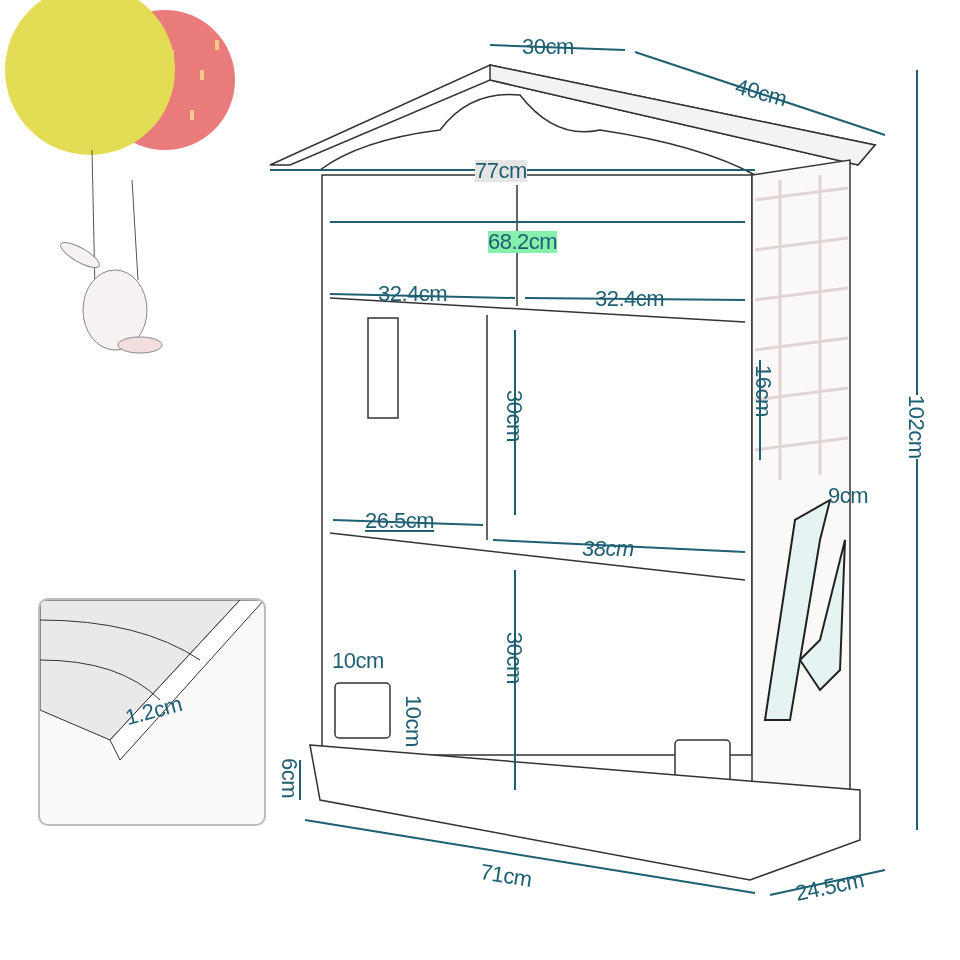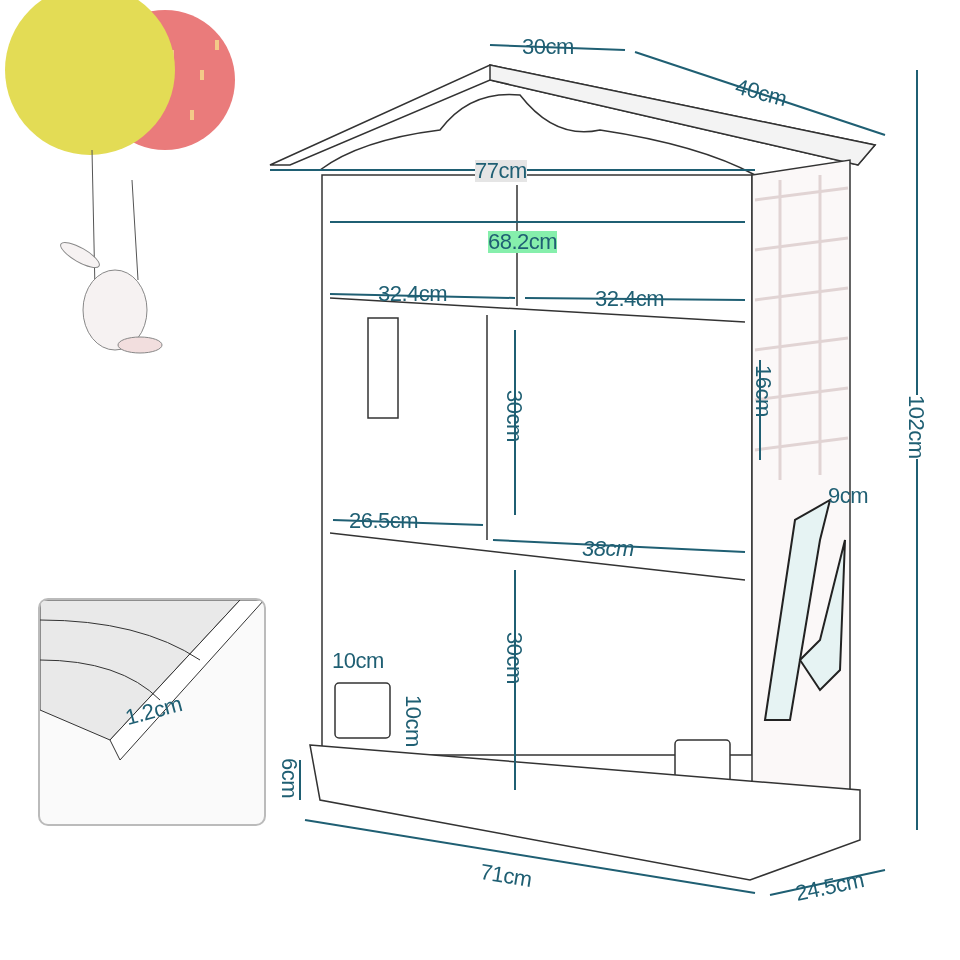--- a/index.html
+++ b/index.html
@@ -100,20 +100,20 @@
 <span class="dim" style="left:522px;top:36px;">30cm</span>
 <span class="dim" style="left:735px;top:82px;transform:rotate(15deg);">40cm</span>
 <span class="dim" style="left:475px;top:160px;background:#e5e5e5;">77cm</span>
 <span class="dim" style="left:488px;top:231px;background:#86efac;">68.2cm</span>
 <span class="dim" style="left:378px;top:283px;">32.4cm</span>
 <span class="dim" style="left:595px;top:288px;">32.4cm</span>
 <span class="dim v" style="left:503px;top:390px;">30cm</span>
 <span class="dim v" style="left:752px;top:365px;">16cm</span>
 <span class="dim" style="left:782px;top:485px;margin-left:46px;">9cm</span>
 <span class="dim v" style="left:905px;top:395px;background:#fff;">102cm</span>
-<span class="dim" style="left:349px;top:510px;">26.5cm</span>
+<span class="dim" style="left:365px;top:510px;text-decoration:underline;">26.5cm</span>
 <span class="dim" style="left:582px;top:538px;font-style:italic;">38cm</span>
 <span class="dim v" style="left:503px;top:632px;">30cm</span>
 <span class="dim" style="left:332px;top:650px;">10cm</span>
 <span class="dim v" style="left:402px;top:695px;">10cm</span>
 <span class="dim v" style="left:278px;top:758px;">6cm</span>
 <span class="dim" style="left:480px;top:865px;transform:rotate(9deg);background:#fff;">71cm</span>
 <span class="dim" style="left:795px;top:876px;transform:rotate(-12deg);">24.5cm</span>
 
 </body></html>

